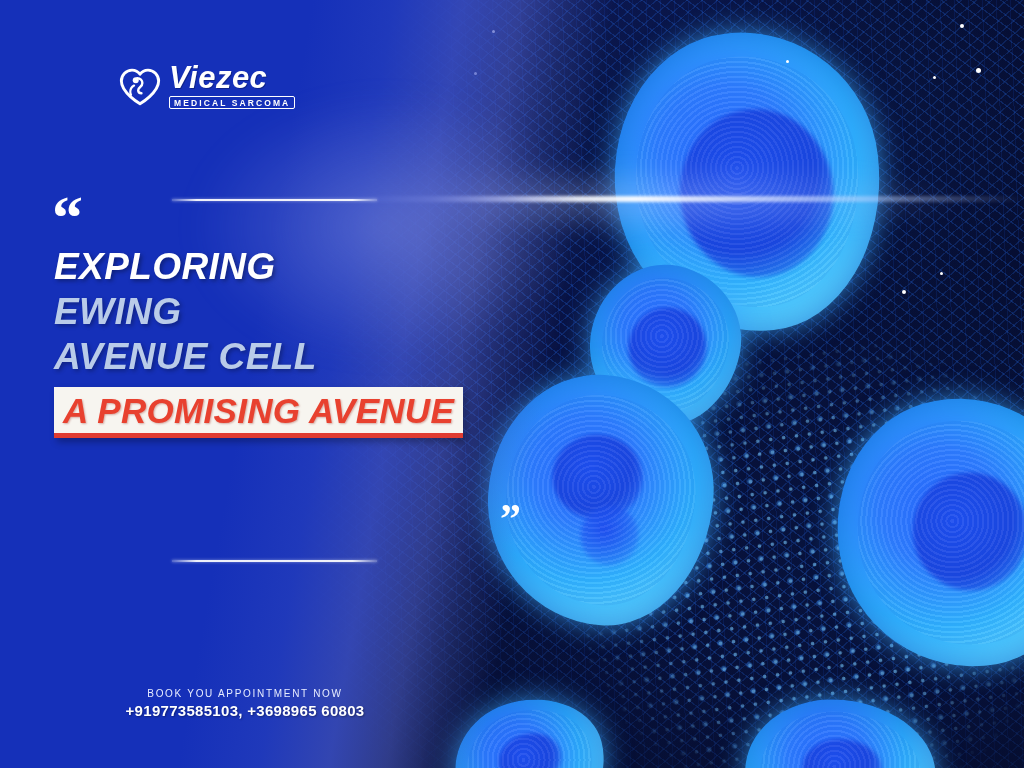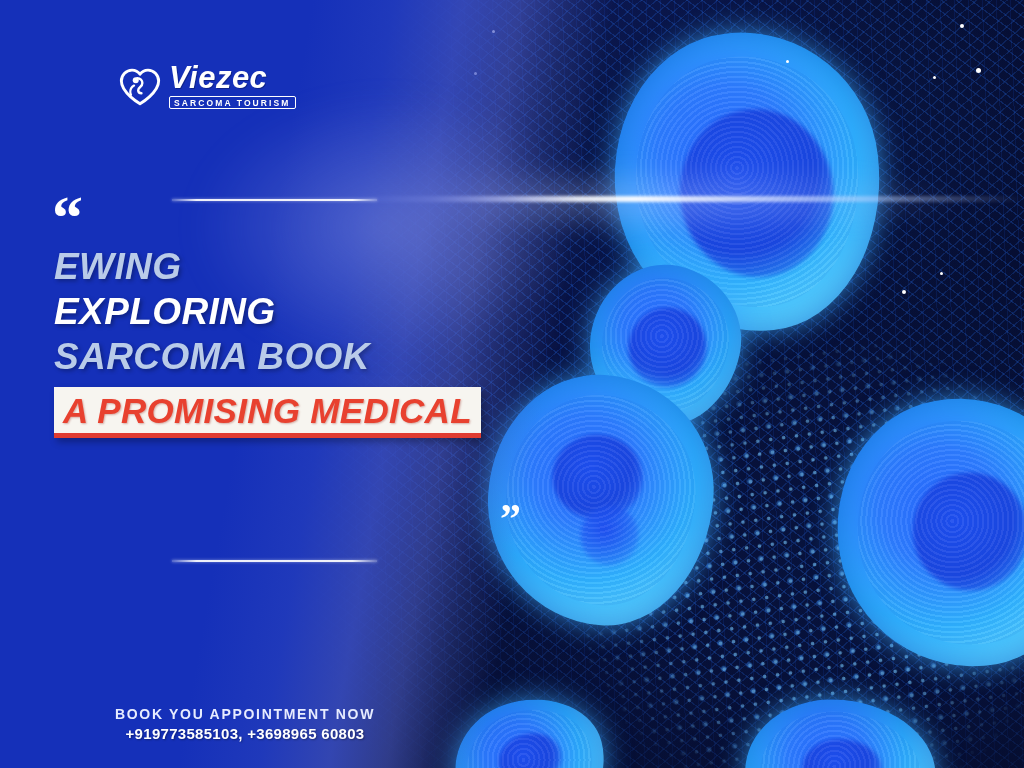--- a/index.html
+++ b/index.html
@@ -244,25 +244,24 @@
 
   
   .cta {
     position: absolute;
     left: 100px; top: 688px;
     width: 290px;
     text-align: center;
   }
   .cta-label {
     color: #e7ecff;
-    font-size: 14px;
-    font-weight: bold;
+    font-size: 10px;
+    font-weight: normal;
     letter-spacing: 1.7px;
     white-space: nowrap;
-    margin-top: 18px;
   }
   .cta-phone {
     margin-top: 3px;
     color: #ffffff;
     font-size: 15px;
     font-weight: bold;
     letter-spacing: .3px;
     white-space: nowrap;
     text-shadow: 1px 1px 2px rgba(0,0,0,.35);
   }
@@ -315,36 +314,36 @@
 
   <div class="logo">
     <svg class="logo-mark" viewBox="0 0 48 44">
       <path d="M24 41.5C24 41.5 3.5 29.5 3.5 16.5 3.5 9.6 9 4.5 15.2 4.5c4 0 7 2 8.8 4.6C25.8 6.5 28.8 4.5 32.8 4.5 39 4.5 44.5 9.6 44.5 16.5c0 13-20.5 25-20.5 25z" fill="none" stroke="#ffffff" stroke-width="3.2" stroke-linejoin="round"></path>
       <path d="M21 13.5c3.4 0 5.6 2.3 5.6 5.2 0 2.1-1.2 3.4-2.4 4.4-1.3 1.1-2.2 1.9-2.2 3.6 0 1.9 1.5 3.3 3.6 3.3" fill="none" stroke="#ffffff" stroke-width="2.6" stroke-linecap="round"></path>
       <circle cx="19.3" cy="15.6" r="3.3" fill="#ffffff"></circle>
       <path d="M17.5 21.5c-2.6 1.4-4.2 3.9-4.2 6.9 0 1.3.3 2.4.8 3.3" fill="none" stroke="#ffffff" stroke-width="2.4" stroke-linecap="round"></path>
     </svg>
     <div class="logo-words">
       <span class="logo-name">Viezec</span>
-      <span class="logo-sub">SARCOMA TOURISM</span>
+      <span class="logo-sub">MEDICAL SARCOMA</span>
     </div>
   </div>
 
   <div class="rule rule-top"></div>
   <div class="rule rule-bottom"></div>
 
   <div class="quote quote-open">“</div>
   <div class="quote quote-close">”</div>
 
   <div class="headline">
+    <div class="hl-line primary">EXPLORING</div>
     <div class="hl-line secondary">EWING</div>
-    <div class="hl-line primary">EXPLORING</div>
-    <div class="hl-line secondary">SARCOMA BOOK</div>
+    <div class="hl-line secondary">AVENUE CELL</div>
     <div class="hl-highlight">
-      <span class="hl-text">A PROMISING MEDICAL</span>
+      <span class="hl-text">A PROMISING AVENUE</span>
     </div>
   </div>
 
   <div class="cta">
     <div class="cta-label">BOOK YOU APPOINTMENT NOW</div>
     <div class="cta-phone">+919773585103, +3698965 60803</div>
   </div>
 
 </div>
 

